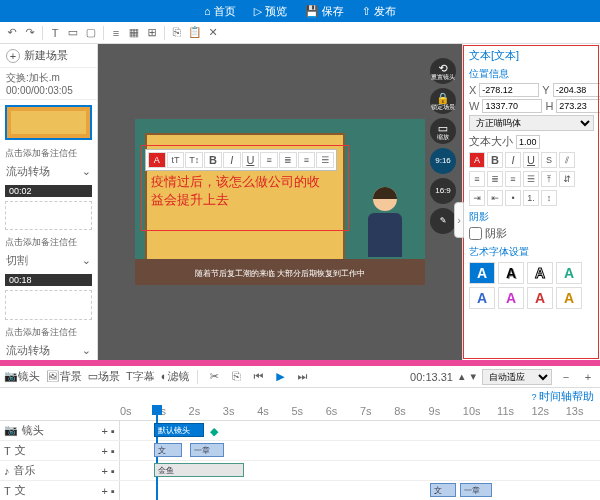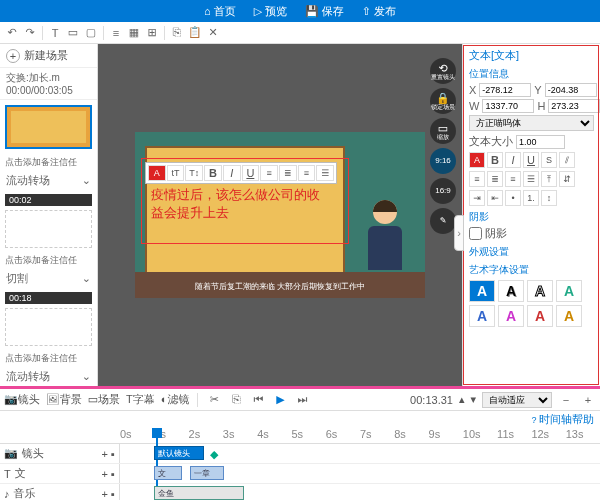--- a/index.html
+++ b/index.html
@@ -35,28 +35,28 @@
 .bodyp{width:34px;height:44px;background:#2a3a5a;margin:2px auto 0;border-radius:6px 6px 0 0}
 .rightfloat{position:absolute;right:6px;top:14px;display:flex;flex-direction:column;gap:4px;align-items:center}
 .circ{width:26px;height:26px;border-radius:50%;background:rgba(0,0,0,.45);color:#fff;display:flex;align-items:center;justify-content:center;font-size:8px;flex-direction:column;line-height:1}
 .circ.a{background:#0c4a6e}
 .expand{position:absolute;right:-2px;top:50%;width:10px;height:36px;background:#fafafa;border:1px solid #ccc;border-radius:4px 0 0 4px;display:flex;align-items:center;justify-content:center;color:#888}
 .rightcol{width:138px;background:#fff;border-left:1px solid #ddd;padding:4px 6px;overflow:hidden;font-size:10px;outline:1px solid #d33;outline-offset:-2px}
 .rightcol h4{color:#0078d4;font-size:11px;font-weight:normal;}
 .sect{color:#0078d4;font-size:10px;margin:4px 0 2px}
 .fieldrow{display:flex;gap:3px;margin:2px 0;align-items:center}
 .fieldrow label{width:12px;color:#666}
-.fieldrow input{width:52px;border:1px solid #ccc;padding:1px 2px;font-size:9px}
+.fieldrow input{width:60px;border:1px solid #ccc;padding:1px 2px;font-size:9px}
 .sel{border:1px solid #ccc;padding:1px 2px;font-size:9px;width:100%}
 .iconrow{display:flex;gap:2px;margin:3px 0;flex-wrap:wrap}
 .ib{width:16px;height:16px;border:1px solid #ddd;display:flex;align-items:center;justify-content:center;font-size:9px;color:#555}
 .ck{display:flex;align-items:center;gap:3px;margin:2px 0;color:#555}
 .artgrid{display:flex;flex-wrap:wrap;gap:3px;margin-top:3px}
 .art{width:26px;height:22px;border:1px solid #ddd;display:flex;align-items:center;justify-content:center;font-size:14px;font-weight:bold}
-.bottom{height:114px;background:#fff;border-top:3px solid #ec4899;display:flex;flex-direction:column;font-size:10px}
+.bottom{height:140px;background:#fff;border-top:6px solid #ec4899;display:flex;flex-direction:column;font-size:10px}
 .btoolbar{height:22px;border-bottom:1px solid #ddd;display:flex;align-items:center;padding:0 4px;gap:6px;color:#555}
 .btoolbar .sp{flex:1}
 .ruler{height:16px;border-bottom:1px solid #ddd;display:flex;position:relative;padding-left:120px;color:#888;font-size:8px}
 .ruler span{width:36px}
 .playhead{position:absolute;left:156px;top:0;width:2px;height:100px;background:#0078d4}
 .ph-head{position:absolute;top:0;left:-4px;width:10px;height:10px;background:#0078d4}
 .tracks{flex:1;overflow:hidden}
 .track{height:20px;border-bottom:1px solid #eee;display:flex;align-items:center}
 .trackhdr{width:120px;padding:0 4px;display:flex;align-items:center;gap:4px;color:#555;border-right:1px solid #ddd;height:100%}
 .tracklane{flex:1;position:relative;height:100%}
@@ -199,21 +199,21 @@
       </div>
     <div class="fieldrow">
         <label>W</label>
         <input value="1337.70" style="">
         <label>H</label>
         <input value="273.23" style="">
       </div>
     <select class="sel"><option>方正喵呜体</option></select>
     <div class="fieldrow" style="margin-top:3px">
         <span style="width:auto;color:#555">文本大小</span>
-        <input style="width: 49px;" value="1.00">
+        <input style="width: 24px;" value="1.00">
       </div>
     <div class="iconrow">
       <span class="ib" style="background:#d22;color:#fff">A</span>
       <span class="ib">
           <b>B</b>
         </span>
       <span class="ib">
           <i>I</i>
         </span>
       <span class="ib">
@@ -235,21 +235,20 @@
       <span class="ib">⇤</span>
       <span class="ib">•</span>
       <span class="ib">1.</span>
       <span class="ib">↕</span>
     </div>
     <div class="sect">阴影</div>
     <div class="ck">
         <input type="checkbox" style="">
         <span>阴影</span>
       </div>
-    <div class="sect">外观设置</div>
     <div class="sect">艺术字体设置</div>
     <div class="artgrid">
       <div class="art" style="background:#0078d4;color:#fff">A</div>
       <div class="art" style="color:#000;text-shadow:1px 1px #888">A</div>
       <div class="art" style="color:#000;-webkit-text-stroke:1px #000;color:transparent">A</div>
       <div class="art" style="color:#2a8">A</div>
       <div class="art" style="color:#36c">A</div>
       <div class="art" style="color:#c3c">A</div>
       <div class="art" style="color:#c33">A</div>
       <div class="art" style="color:#c80">A</div>

